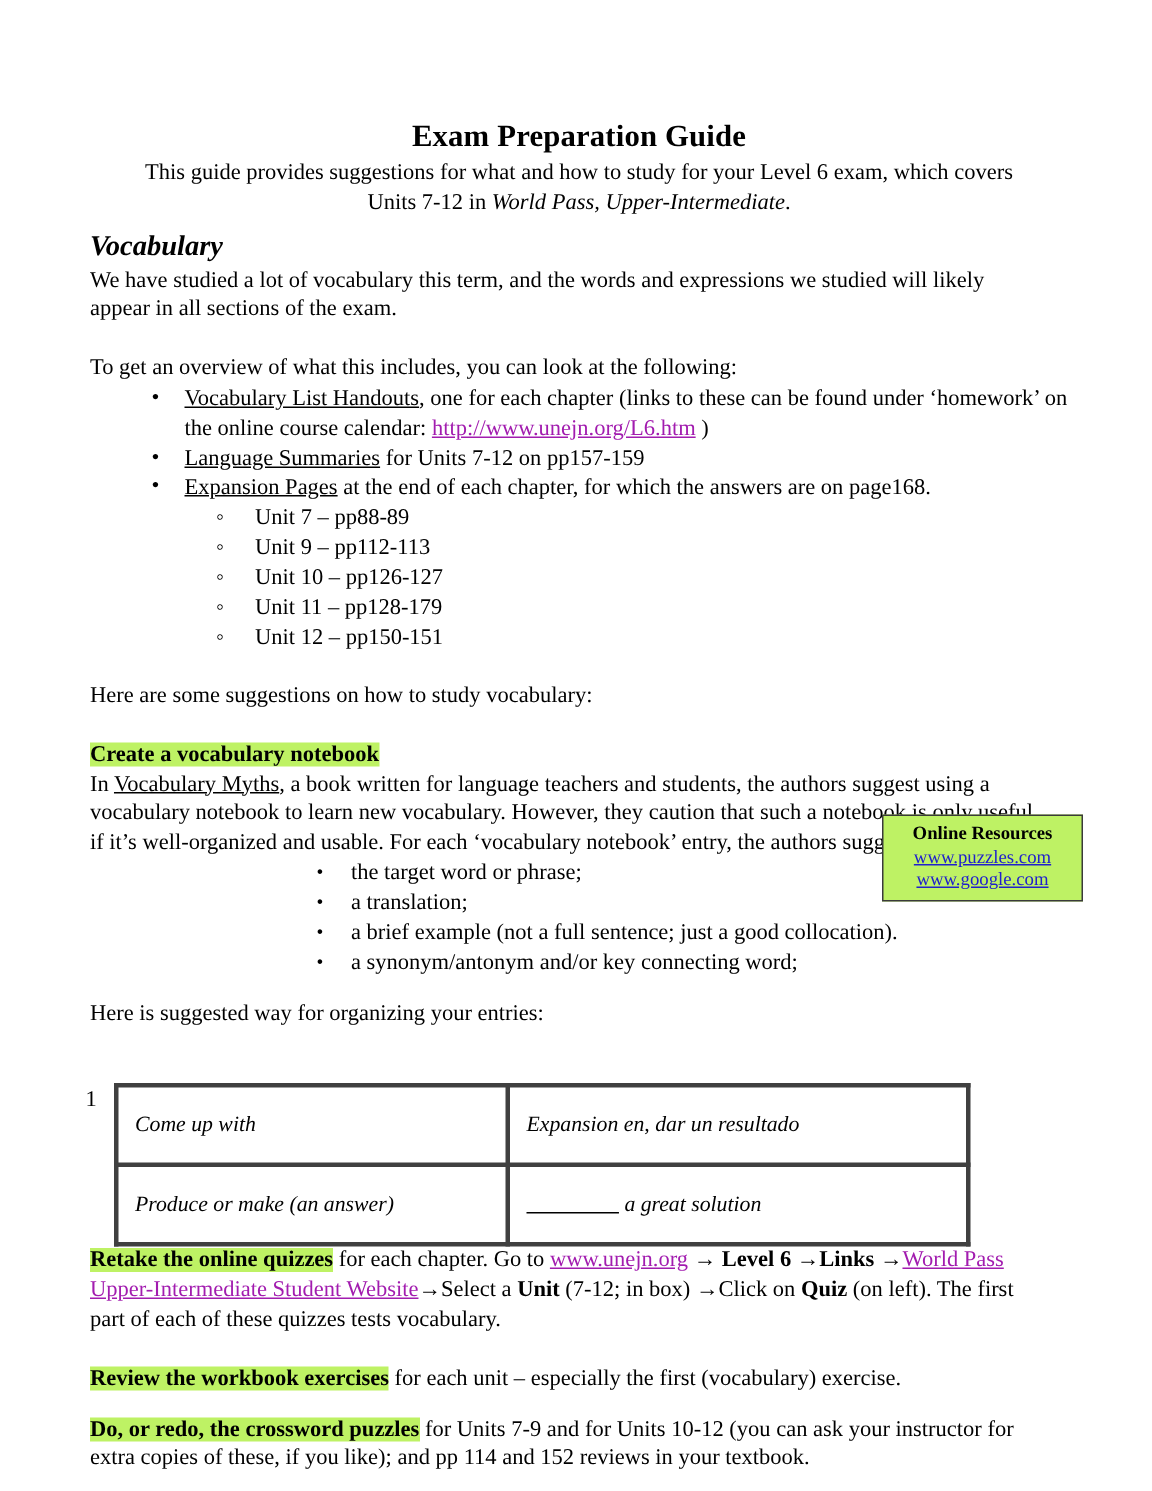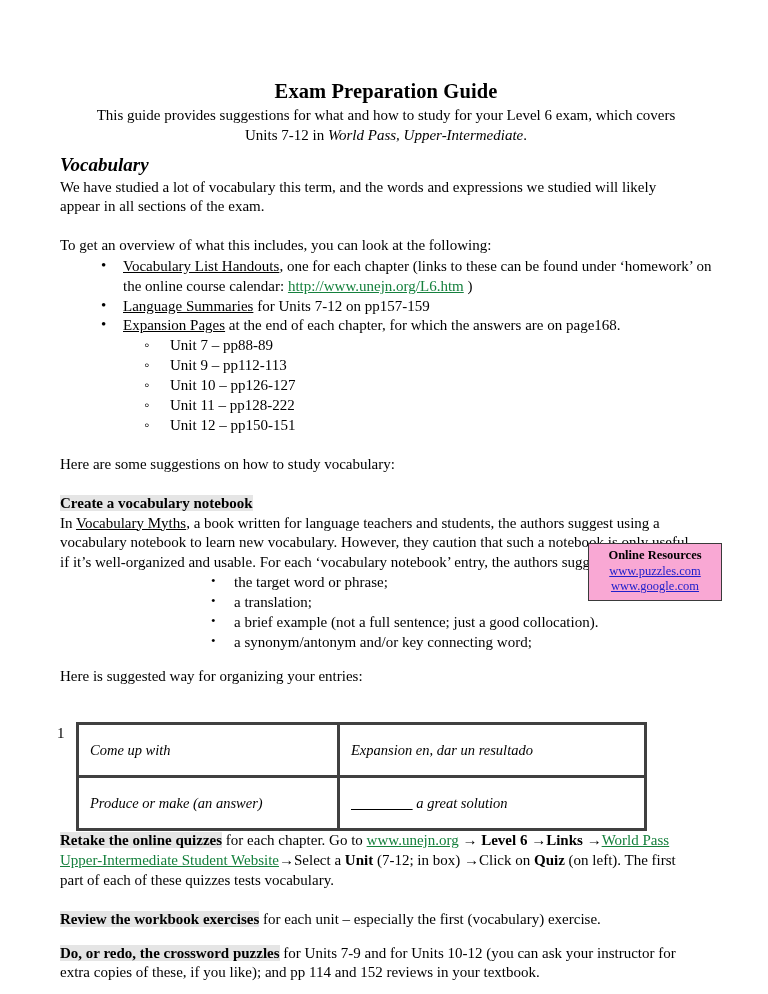--- a/index.html
+++ b/index.html
@@ -55,25 +55,25 @@
   }
 
   p.body-text {
     font-size: 15px;
     line-height: 1.32;
     margin: 0 16px 0 0;
   }
   p.gap-before { margin-top: 19px; }
   p.gap-small { margin-top: 14px; }
 
-  .hl { background: #e5e5e5; }
+  .hl { background: #bef264; }
   .b { font-weight: bold; }
   .u { text-decoration: underline; }
   a.link, .link {
-    color: #15803d;
+    color: #a21caf;
     text-decoration: underline;
   }
 
   ul.bullets {
     list-style: none;
     margin: 1px 0 0 0;
     padding: 0;
   }
   ul.bullets > li {
     font-size: 15px;
@@ -131,21 +131,21 @@
 
   .resources-box {
     position: absolute;
     left: 588px;
     top: 543px;
     width: 134px;
     border: 1px solid #3a3a3a;
     box-sizing: border-box;
     text-align: center;
     padding: 4px 2px 5px 2px;
-    background: #f9a8d4;
+    background: #bef264;
   }
   .resources-box .rb-title {
     font-size: 12.5px;
     font-weight: bold;
     line-height: 1.25;
   }
   .resources-box .rb-link {
     font-size: 12.5px;
     line-height: 1.25;
     color: #2020cc;
@@ -207,21 +207,21 @@
     <ul class="bullets">
       <li><span class="u">Vocabulary List Handouts</span><span>, one for each chapter (links to these can be found under ‘homework’ on the online course calendar:  </span><span class="link">http://www.unejn.org/L6.htm</span><span> )</span></li>
       <li><span class="u">Language Summaries</span><span> for Units 7-12 on pp157-159</span></li>
       <li><span class="u">Expansion Pages</span><span> at the end of each chapter, for which the answers are on page168.</span></li>
     </ul>
 
     <ul class="subbullets">
       <li>Unit 7 – pp88-89</li>
       <li>Unit 9 – pp112-113</li>
       <li>Unit 10 – pp126-127</li>
-      <li>Unit 11 – pp128-222</li>
+      <li>Unit 11 – pp128-179</li>
       <li>Unit 12 – pp150-151</li>
     </ul>
 
     <p class="body-text gap-before">Here are some suggestions on how to study vocabulary:</p>
 
     <p class="body-text gap-before"><span class="b hl">Create a vocabulary notebook</span></p>
 
     <p class="body-text"><span>In </span><span class="u">Vocabulary Myths</span><span>, a book written for language teachers and students, the authors suggest using a vocabulary notebook to learn new vocabulary.  However, they caution that such a notebook is only useful if it’s well-organized and usable. For each ‘vocabulary notebook’ entry, the authors suggest including:</span></p>
 
     <ul class="inner-bullets">

